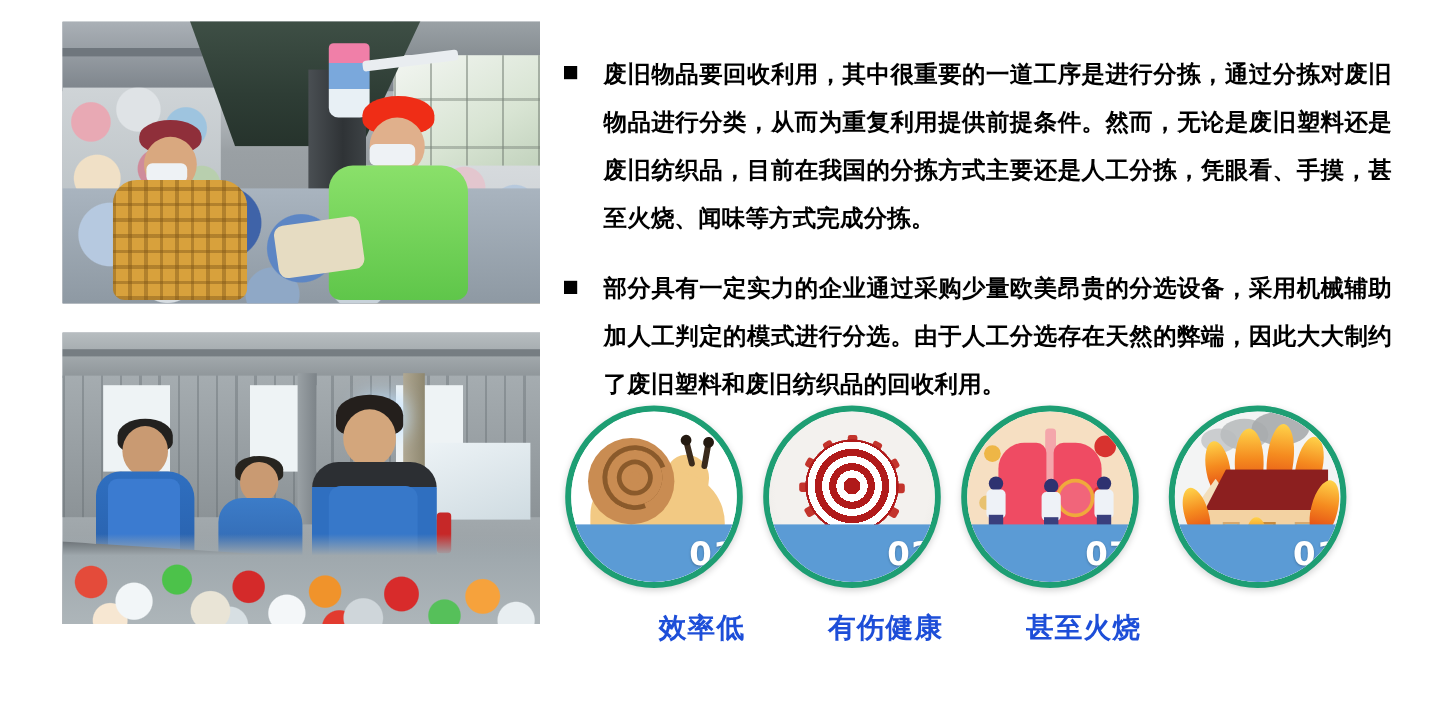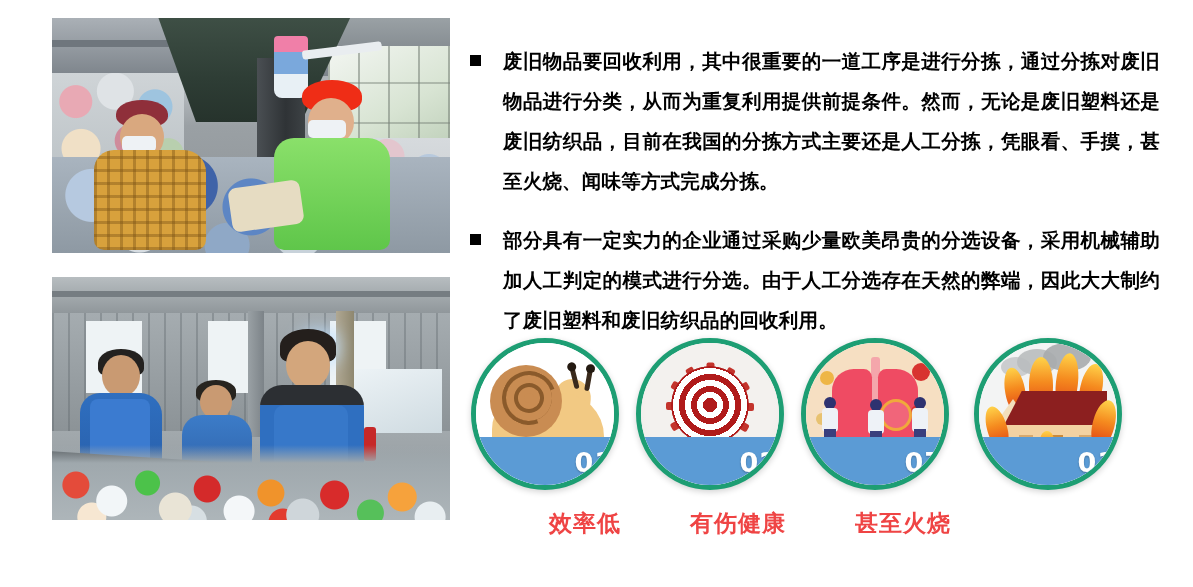--- a/index.html
+++ b/index.html
@@ -241,21 +241,21 @@
   .icon-num {
     position:absolute; left:0; right:0; bottom:2px;
     font-family:"DejaVu Sans","Liberation Sans",sans-serif;
     font-weight:bold; font-size:27px; color:#ffffff;
     line-height:40px; letter-spacing:1px;
     text-shadow:0 1px 2px rgba(0,0,0,.28);
   }
   .icon-label {
     margin-top:18px;
     font-family:"DejaVu Sans","Liberation Sans",sans-serif;
-    font-weight:bold; font-size:23px; color:#ef4444;
+    font-weight:bold; font-size:23px; color:#1d4ed8;
     letter-spacing:1px;
   }
 
   
   .art-snail { background:#ffffff; }
   .snail-body {
     position:absolute; left:16px; bottom:38px; width:112px; height:54px;
     background:#f2c983; border-radius:40px 48px 12px 12px;
   }
   .snail-neck {

